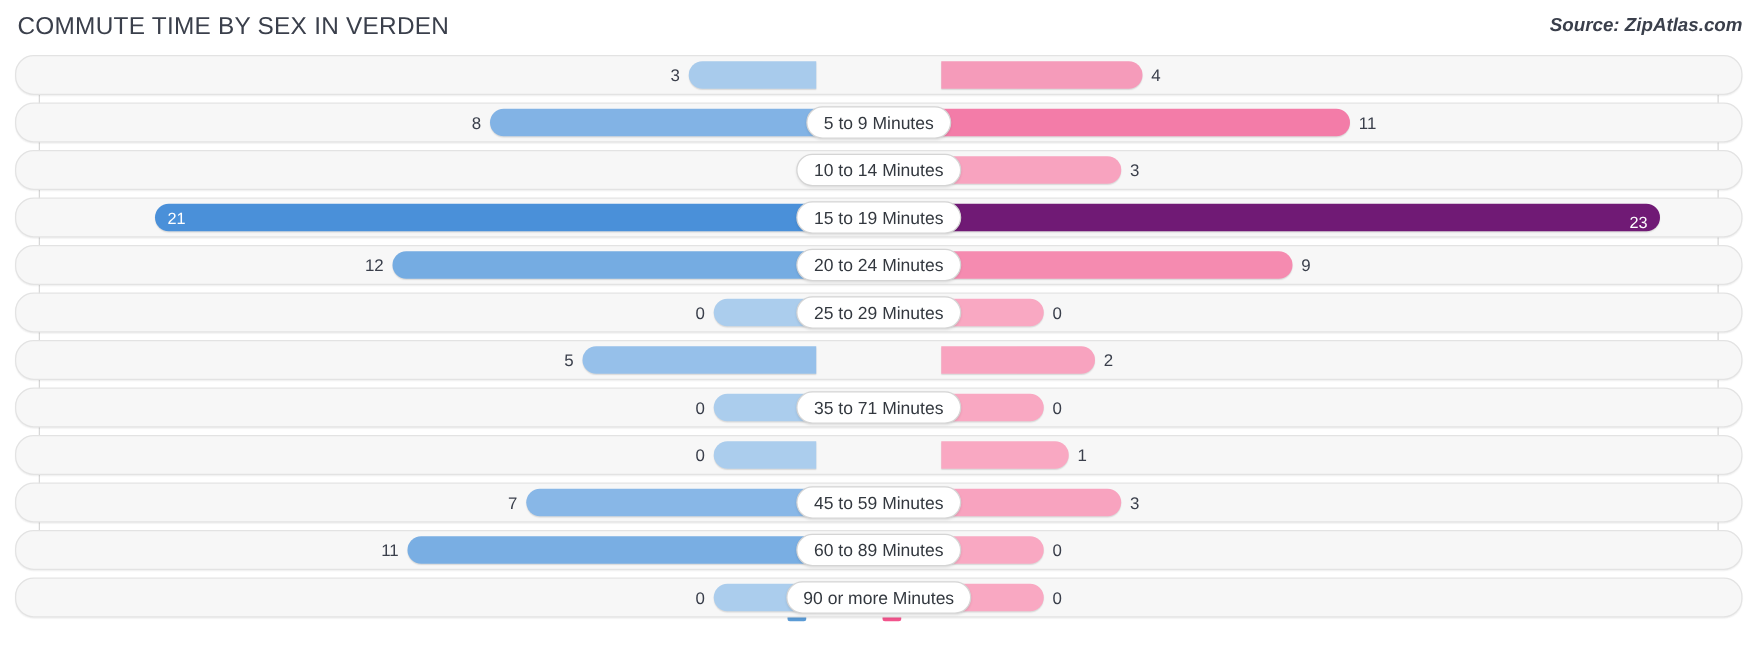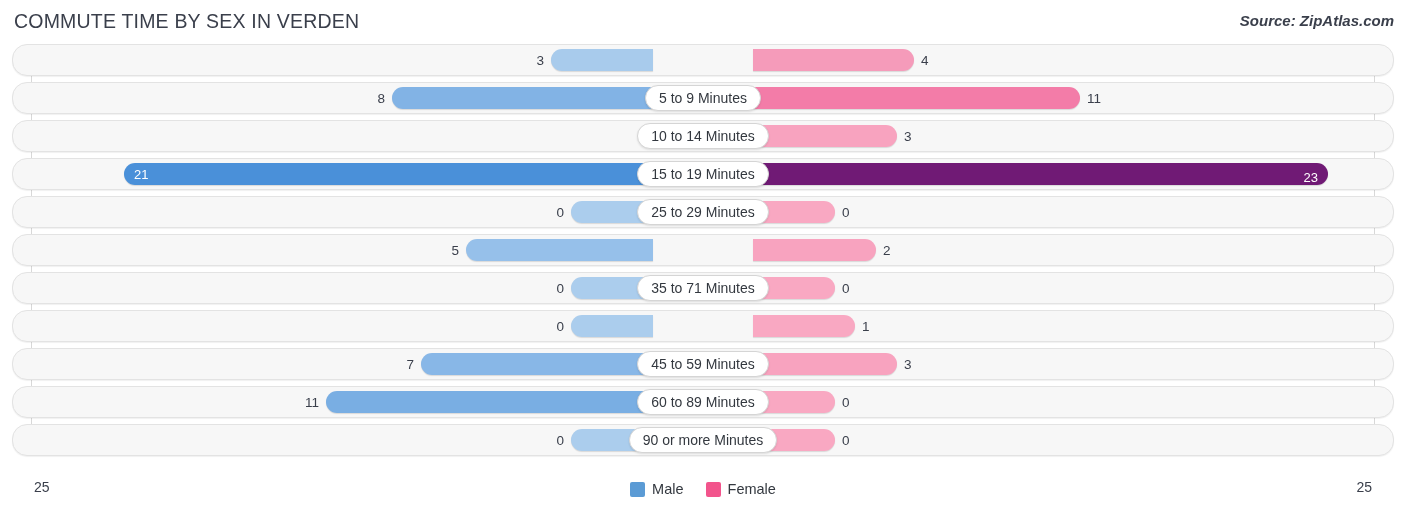--- a/index.html
+++ b/index.html
@@ -231,20 +231,33 @@
         </div>
         <div class="side right">
           <div class="bar" style="width: 565px; background: #701a75; align-items: flex-end;">
             <span class="val-in">23</span>
           </div>
         </div>
         <div class="cat-pill">15 to 19 Minutes</div>
       </div>
       <div class="row">
         <div class="side left">
+          <div class="bar" style="width: 329px; background: rgb(117, 172, 226);">
+            <span class="val-out">12</span>
+          </div>
+        </div>
+        <div class="side right">
+          <div class="bar" style="width: 271px; background: rgb(245, 139, 176);">
+            <span class="val-out">9</span>
+          </div>
+        </div>
+        <div class="cat-pill">20 to 24 Minutes</div>
+      </div>
+      <div class="row">
+        <div class="side left">
           <div class="bar" style="width: 72px; background: rgb(171, 205, 237);">
             <span class="val-out">0</span>
           </div>
         </div>
         <div class="side right">
           <div class="bar" style="width: 72px; background: rgb(249, 168, 194);">
             <span class="val-out">0</span>
           </div>
         </div>
         <div class="cat-pill">25 to 29 Minutes</div>

